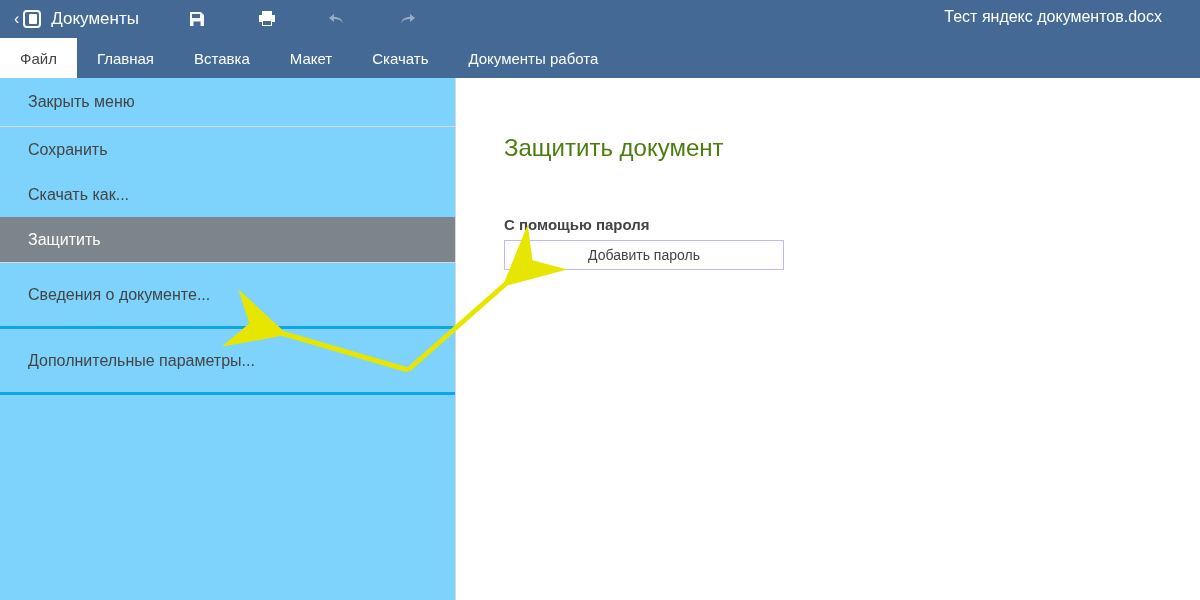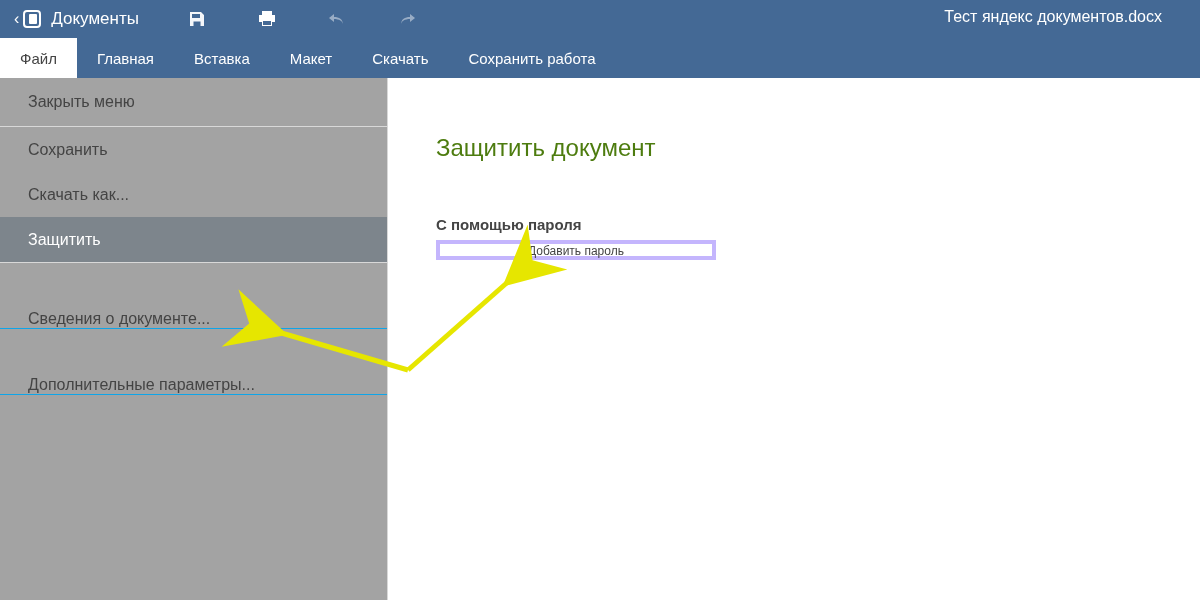--- a/index.html
+++ b/index.html
@@ -9,29 +9,29 @@
     .app-icon{ width:22px; height:22px; margin-right:8px; display:flex; align-items:center; justify-content:center; }
     .app-title{ font-size:17px;text-align:right; }
     .tbar{ display:flex; align-items:center; margin-left:48px; gap:50px; }
     .tbar-btn{ width:20px; height:20px; color:#fff; cursor:pointer; display:flex; align-items:center; justify-content:center;}
     .tbar-btn.disabled{ opacity:.45; cursor:default;}
     .doc-name{ font-size:16px; position:absolute; top:8px; right:38px; color:#fff;}
     .menubar{ height:40px; background:#446995; display:flex; align-items:stretch;}
     .menu-tab{ padding:9px 20px; display:flex; align-items:center; color:#fff; font-size:15px; cursor:pointer;}
     .menu-tab.active{ background:#fff; color:#444;}
     .body{ display:flex; height:522px;}
-    .side{ width:388px; background:#a3a3a3; border-right:1px solid #d8d8d8;}
+    .side{ width:456px; background:#7dd3fc; border-right:1px solid #d8d8d8;}
     .side-item{ height:45px; display:flex; align-items:center; padding-left:28px; font-size:16px; color:#444; cursor:pointer;}
     .side-item.sel{ background:#7d858c; color:#fff;}
     .side-sep{ height:1px; background:#d8d8d8;}
-    .side-item.tall{ height:66px; border-bottom:1px solid #0ea5e9;align-items:flex-end;}
+    .side-item.tall{ height:66px; border-bottom:3px solid #0ea5e9;}
     .panel{ flex:1; padding:56px 0 0 48px; position:relative;}
     .panel-title{ font-size:24px; color:#4d7c0f; font-weight:400; margin-bottom:54px;}
     .sub{ font-size:15px; font-weight:700; color:#444; margin-bottom:7px;}
-    .pwbtn{ width:280px; height:20px; border:4px solid #c4b5fd; background:#fff; font-size:12px; color:#444; cursor:pointer;}
+    .pwbtn{ width:280px; height:30px; border:1px solid #c4b5fd; background:#fff; font-size:14px; color:#444; cursor:pointer;}
     .arrow-svg{ position:absolute; pointer-events:none; }
   </style>
 </head>
 <body>
 
 <div class="header">
   <span class="back-chevron">‹</span>
   <span class="app-icon">
     <svg width="22" height="22" viewBox="0 0 22 22">
         <rect x="3" y="3" width="16" height="16" rx="3" fill="none" stroke="#fff" stroke-width="2"></rect>
@@ -79,21 +79,21 @@
   <div class="menu-tab">
       <span>Вставка</span>
     </div>
   <div class="menu-tab">
       <span>Макет</span>
     </div>
   <div class="menu-tab">
       <span>Скачать</span>
     </div>
   <div class="menu-tab">
-      <span>Сохранить работа</span>
+      <span>Документы работа</span>
     </div>
 </div>
 
 <div class="body">
   <div class="side">
     <div class="side-item" style="height:48px">
         <span>Закрыть меню</span>
       </div>
     <div class="side-sep"></div>
     <div class="side-item">

